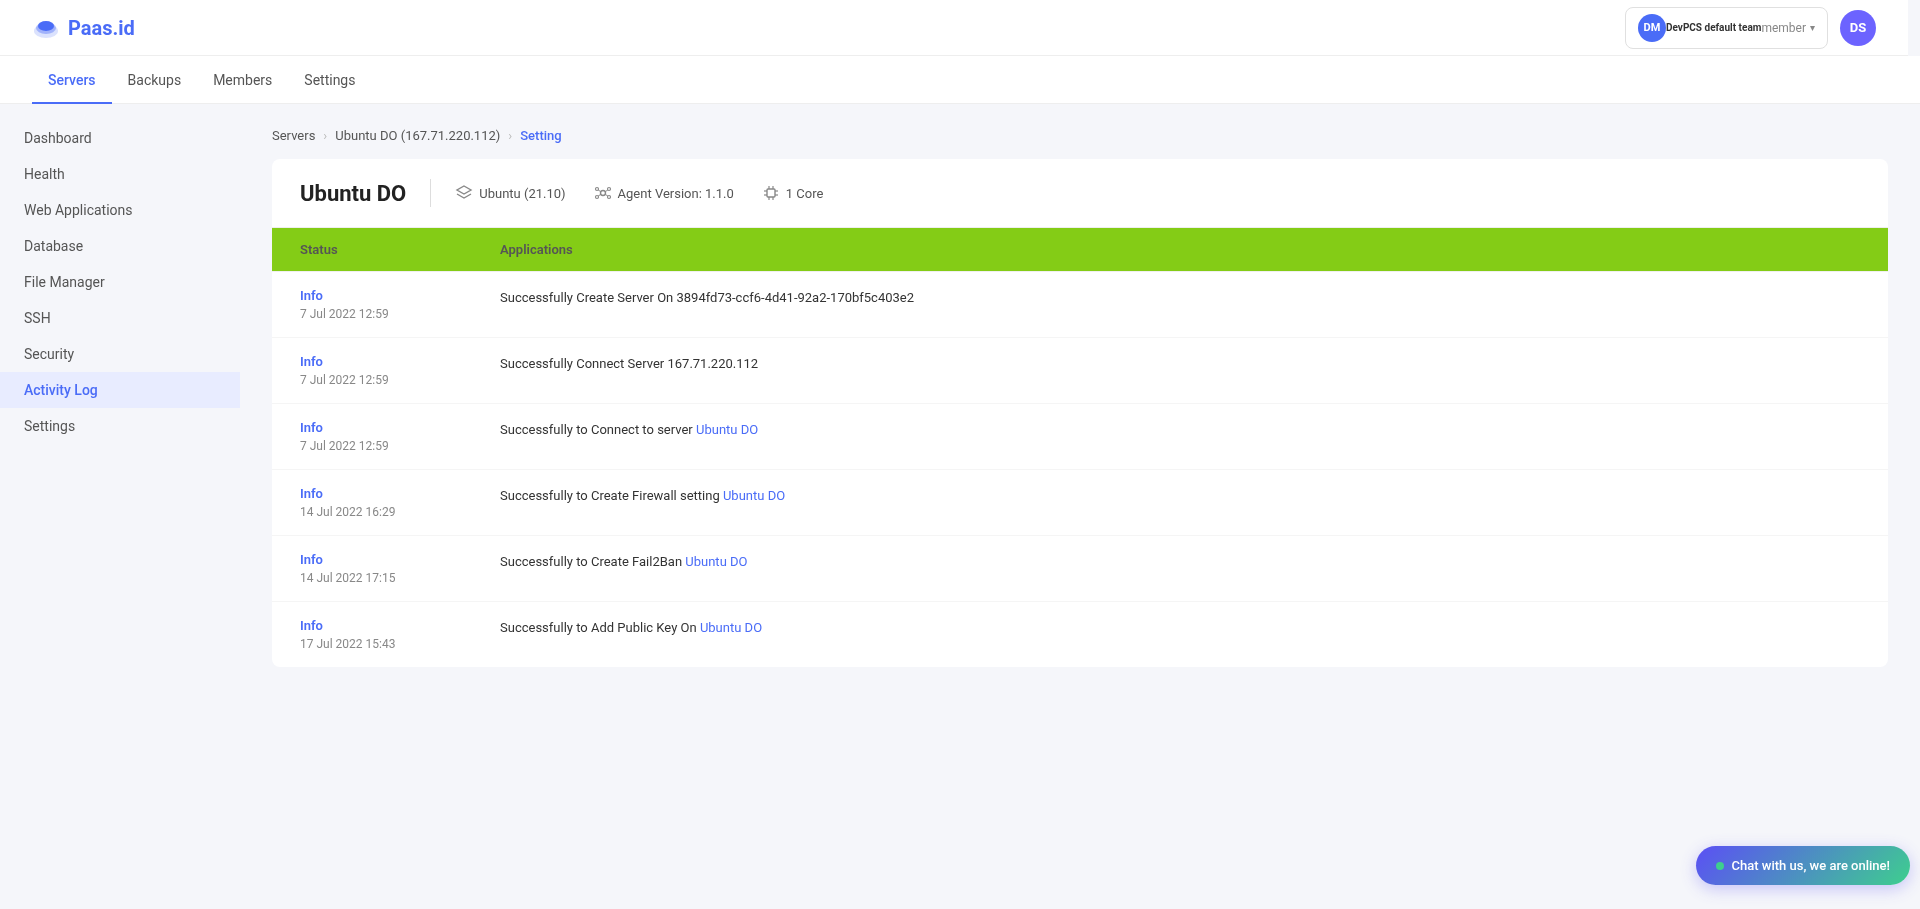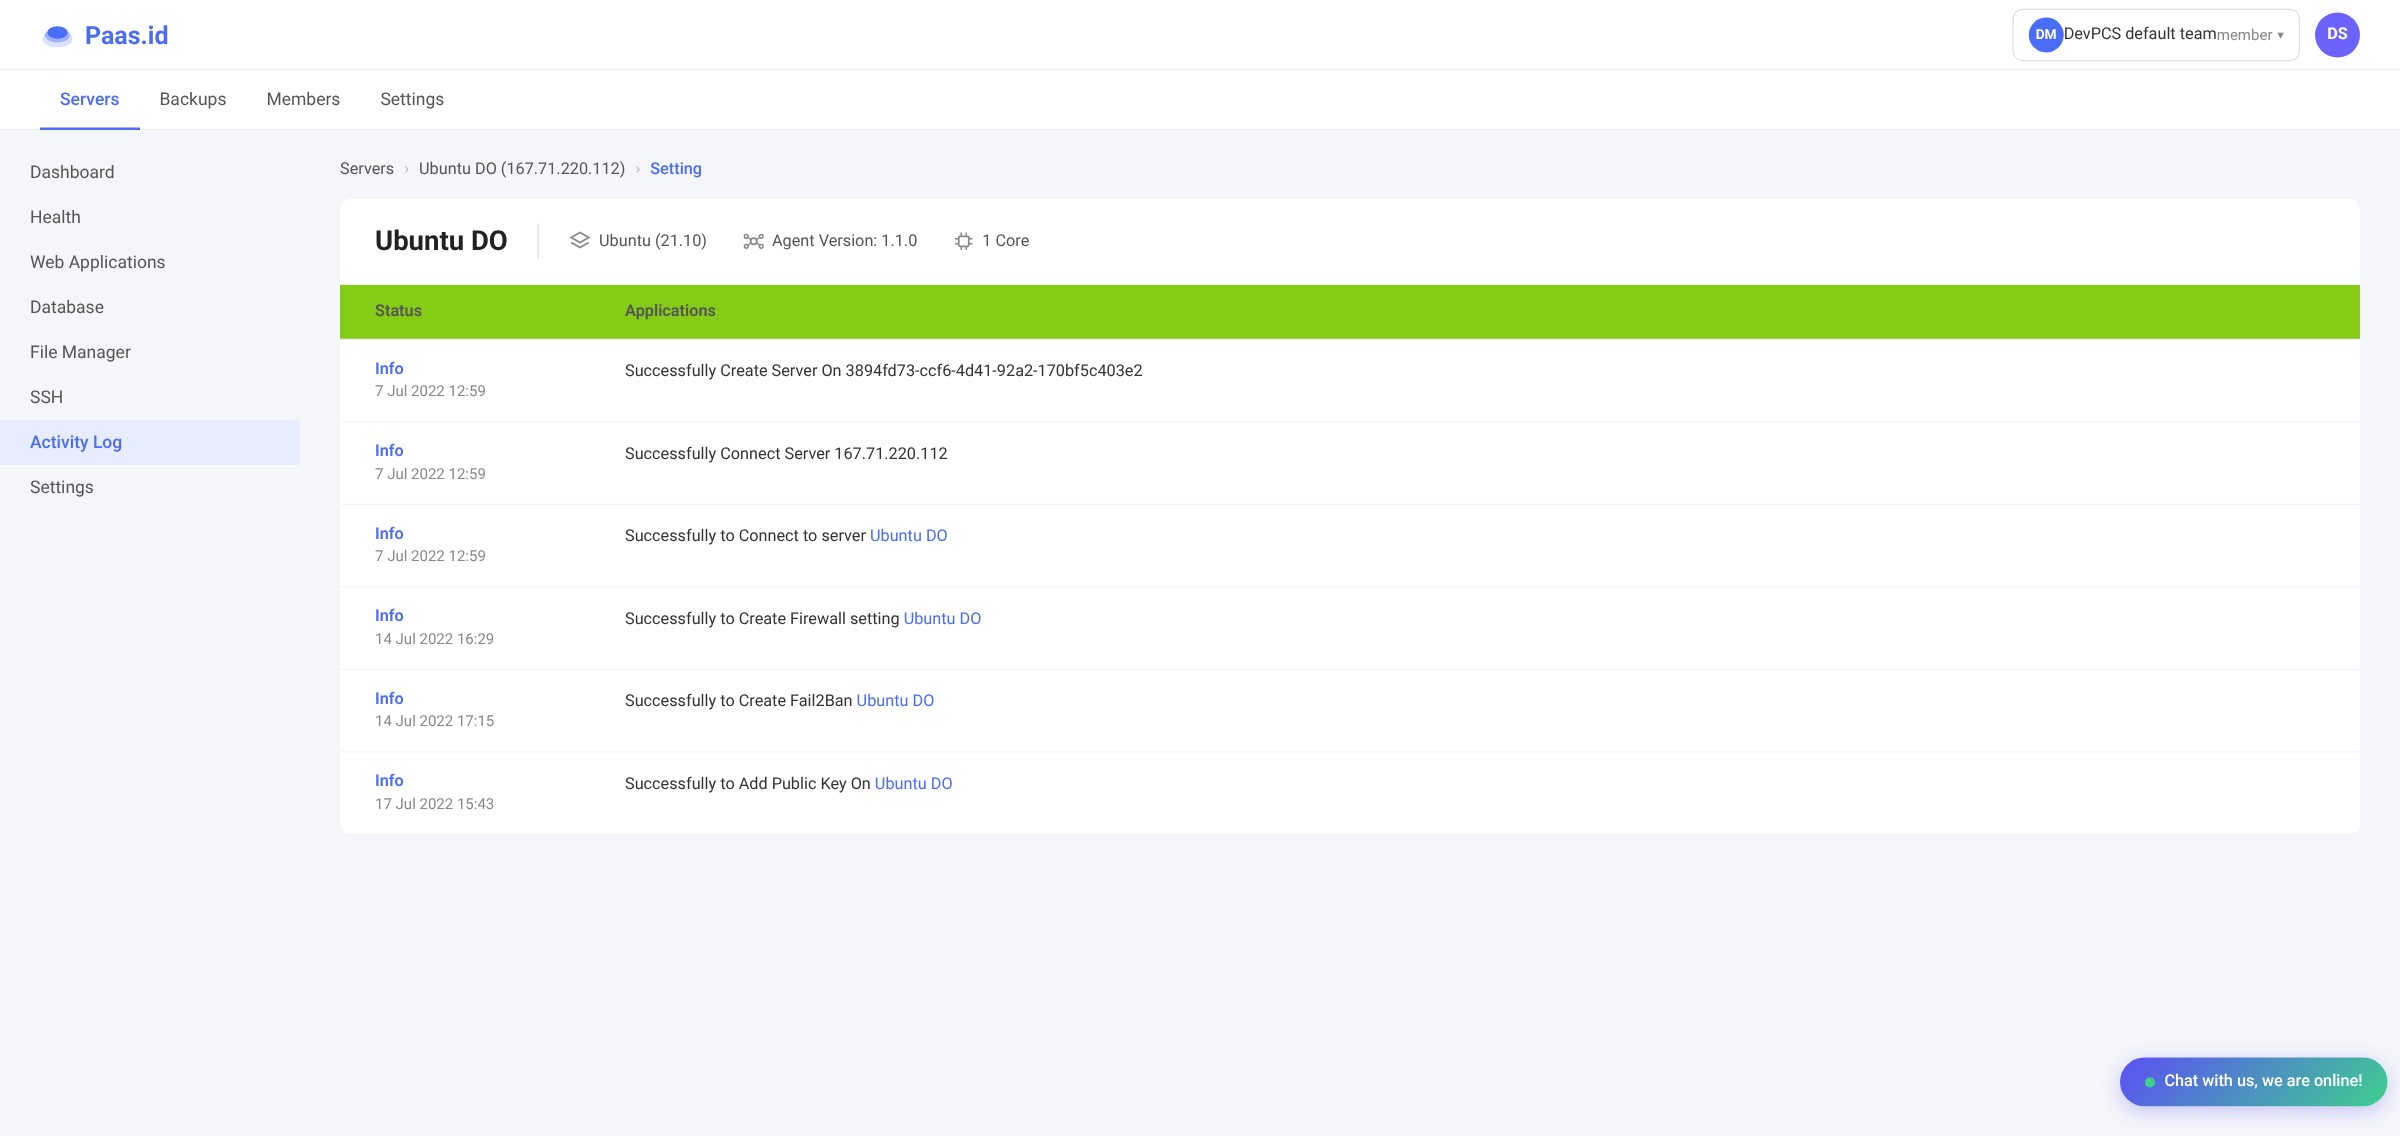--- a/index.html
+++ b/index.html
@@ -8,21 +8,21 @@
     
     .topnav {
       background: #fff;
       height: 56px;
       display: flex;
       align-items: center;
       justify-content: space-between;
       padding: 0 32px;
       border-bottom: 1px solid #eee;
       position: fixed;
-      top: 0; left: 0; right: 0;
+      top: 0; left: 0; right: 12px;
       z-index: 100;
     }
     .logo {
       display: flex;
       align-items: center;
       gap: 8px;
       color: #4a6cf7;
       font-weight: 700;
       font-size: 20px;
     }
@@ -41,21 +41,21 @@
       background: #fff;
       cursor: pointer;
     }
     .team-avatar {
       width: 28px; height: 28px;
       background: #4a6cf7;
       border-radius: 50%;
       display: flex; align-items: center; justify-content: center;
       color: #fff; font-size: 11px; font-weight: 700;
     }
-    .team-name { font-size: 13px; font-weight: 400; color: #333; }
+    .team-name { font-size: 10px; font-weight: 700; color: #333; }
     .team-role { font-size: 12px; color: #888; }
     .chevron { color: #888; font-size: 10px; margin-left: 4px; }
     .user-avatar {
       width: 36px; height: 36px;
       background: #6c63ff;
       border-radius: 50%;
       display: flex; align-items: center; justify-content: center;
       color: #fff; font-size: 13px; font-weight: 700;
       cursor: pointer;
     }
@@ -281,20 +281,21 @@
 
 <div class="layout">
 
   <aside class="sidebar">
     <div class="sidebar-item">Dashboard</div>
     <div class="sidebar-item">Health</div>
     <div class="sidebar-item">Web Applications</div>
     <div class="sidebar-item">Database</div>
     <div class="sidebar-item">File Manager</div>
     <div class="sidebar-item">SSH</div>
+    <div class="sidebar-item">Security</div>
     <div class="sidebar-item active">Activity Log</div>
     <div class="sidebar-item">Settings</div>
   </aside>
 
   <main class="main">
 
     <div class="breadcrumb">
       <span class="breadcrumb-link">Servers</span>
       <span class="breadcrumb-sep">›</span>
       <span class="breadcrumb-link">Ubuntu DO (167.71.220.112)</span>

